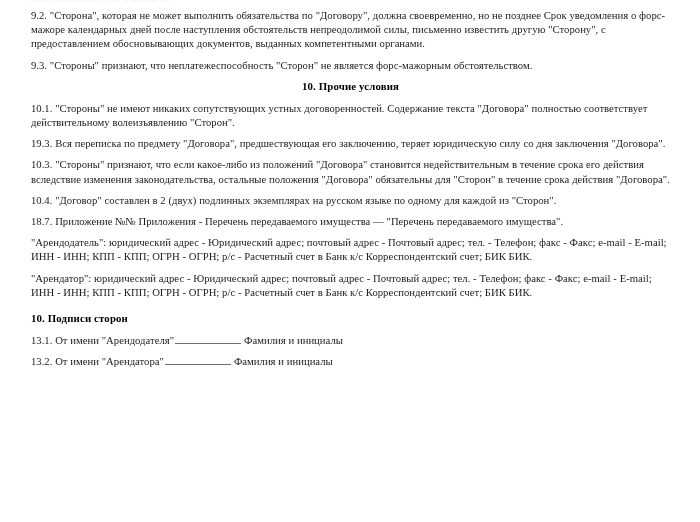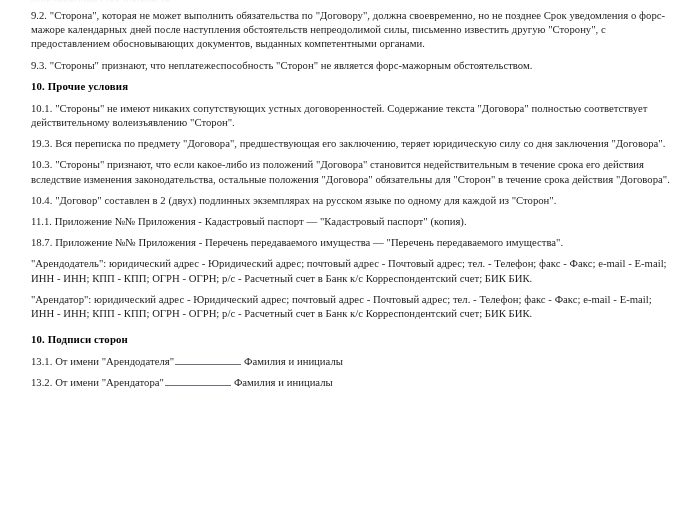--- a/index.html
+++ b/index.html
@@ -52,20 +52,21 @@
   h2.section-heading {
     margin: 12px 0 8px 0;
     font-size: 10.8px;
     line-height: 14px;
     font-weight: bold;
     color: #000000;
     letter-spacing: 0.15px;
   }
   h2.section-heading.first {
     margin-top: 6px;
+    text-align: center;
   }
   .sig-line {
     display: inline-block;
     width: 66px;
     border-bottom: 1px solid #6f6f7a;
     height: 0.75em;
     margin: 0 3px 0 1px;
     vertical-align: baseline;
   }
 </style>
@@ -80,21 +81,20 @@
 
     <p class="para">9.2. "Сторона", которая не может выполнить обязательства по "Договору", должна своевременно, но не позднее Срок уведомления о форс-мажоре календарных дней после наступления обстоятельств непреодолимой силы, письменно известить другую "Сторону", с предоставлением обосновывающих документов, выданных компетентными органами.</p>
     <p class="para">9.3. "Стороны" признают, что неплатежеспособность "Сторон" не является форс-мажорным обстоятельством.</p>
 
     <h2 class="section-heading first">10. Прочие условия</h2>
     <p class="para">10.1. "Стороны" не имеют никаких сопутствующих устных договоренностей. Содержание текста "Договора" полностью соответствует действительному волеизъявлению "Сторон".</p>
     <p class="para">19.3. Вся переписка по предмету "Договора", предшествующая его заключению, теряет юридическую силу со дня заключения "Договора".</p>
     <p class="para">10.3. "Стороны" признают, что если какое-либо из положений "Договора" становится недействительным в течение срока его действия вследствие изменения законодательства, остальные положения "Договора" обязательны для "Сторон" в течение срока действия "Договора".</p>
     <p class="para">10.4. "Договор" составлен в 2 (двух) подлинных экземплярах на русском языке по одному для каждой из "Сторон".</p>
 
-    <p class="para">11.1. Приложение №№ Приложения - Кадастровый паспорт — "Кадастровый паспорт" (копия).</p>
     <p class="para">18.7. Приложение №№ Приложения - Перечень передаваемого имущества — "Перечень передаваемого имущества".</p>
 
     <p class="para">"Арендодатель": юридический адрес - Юридический адрес; почтовый адрес - Почтовый адрес; тел. - Телефон; факс - Факс; e-mail - E-mail; ИНН - ИНН; КПП - КПП; ОГРН - ОГРН; р/с - Расчетный счет в Банк к/с Корреспондентский счет; БИК БИК.</p>
     <p class="para">"Арендатор": юридический адрес - Юридический адрес; почтовый адрес - Почтовый адрес; тел. - Телефон; факс - Факс; e-mail - E-mail; ИНН - ИНН; КПП - КПП; ОГРН - ОГРН; р/с - Расчетный счет в Банк к/с Корреспондентский счет; БИК БИК.</p>
 
     <h2 class="section-heading">10. Подписи сторон</h2>
 
     <p class="para"><span>13.1. От имени "Арендодателя"</span><span class="sig-line"></span><span>Фамилия и инициалы</span></p>
 
     <p class="para"><span>13.2. От имени "Арендатора"</span><span class="sig-line"></span><span>Фамилия и инициалы</span></p>

